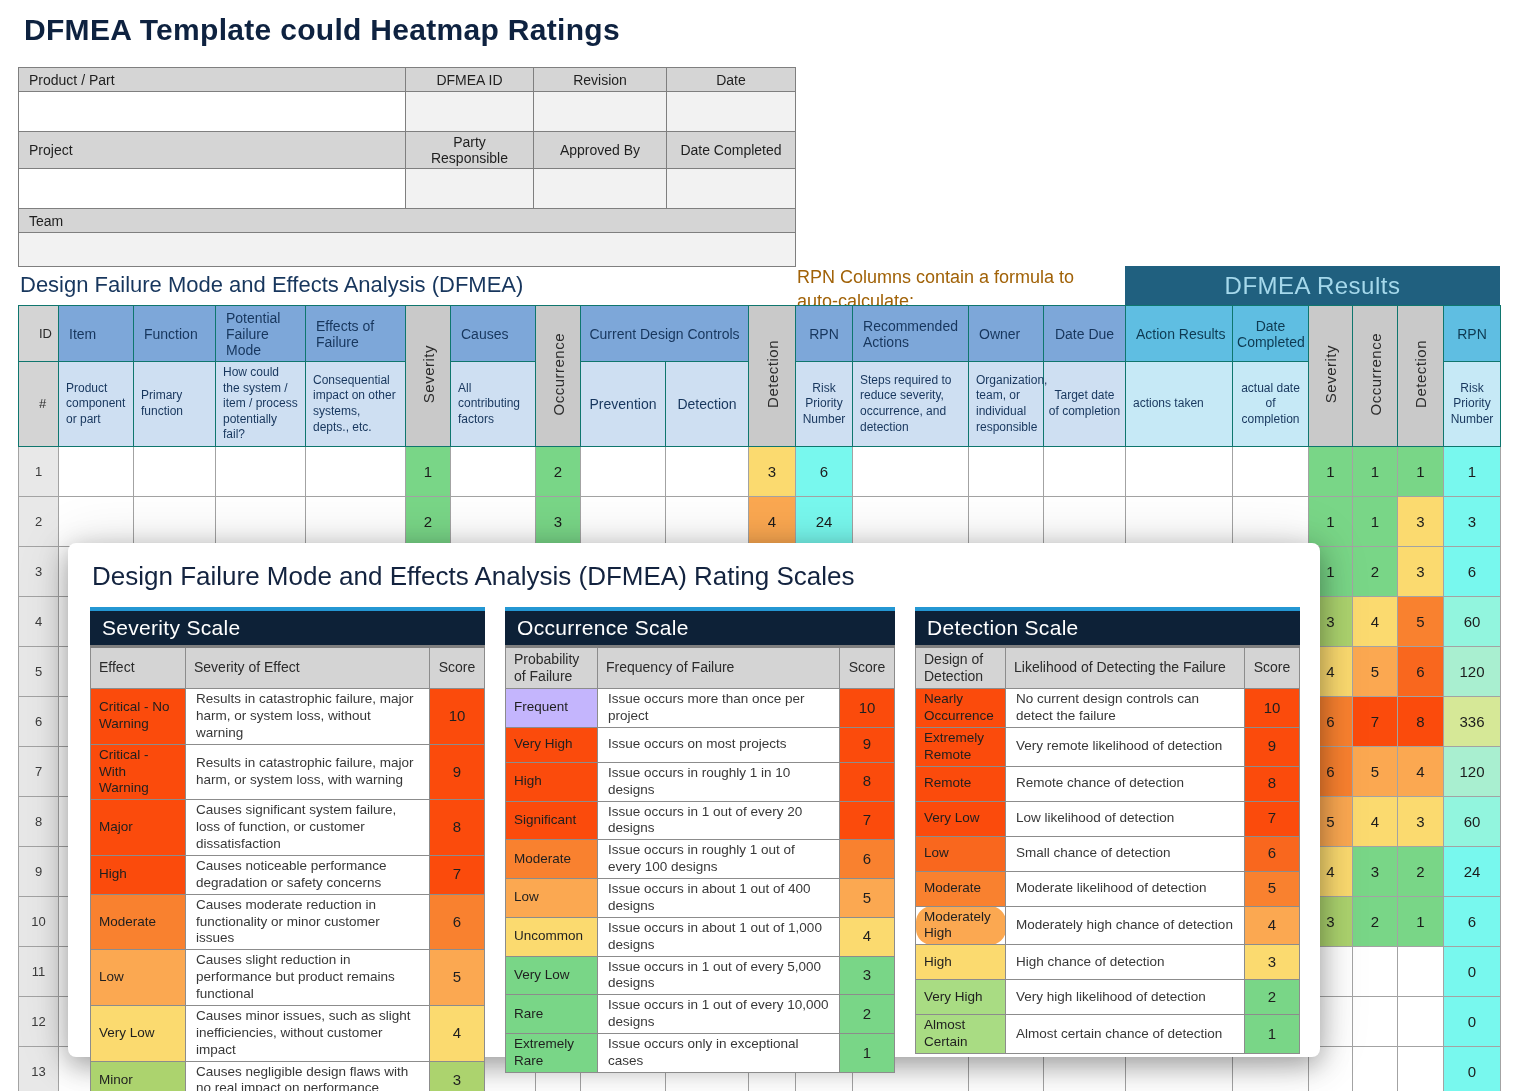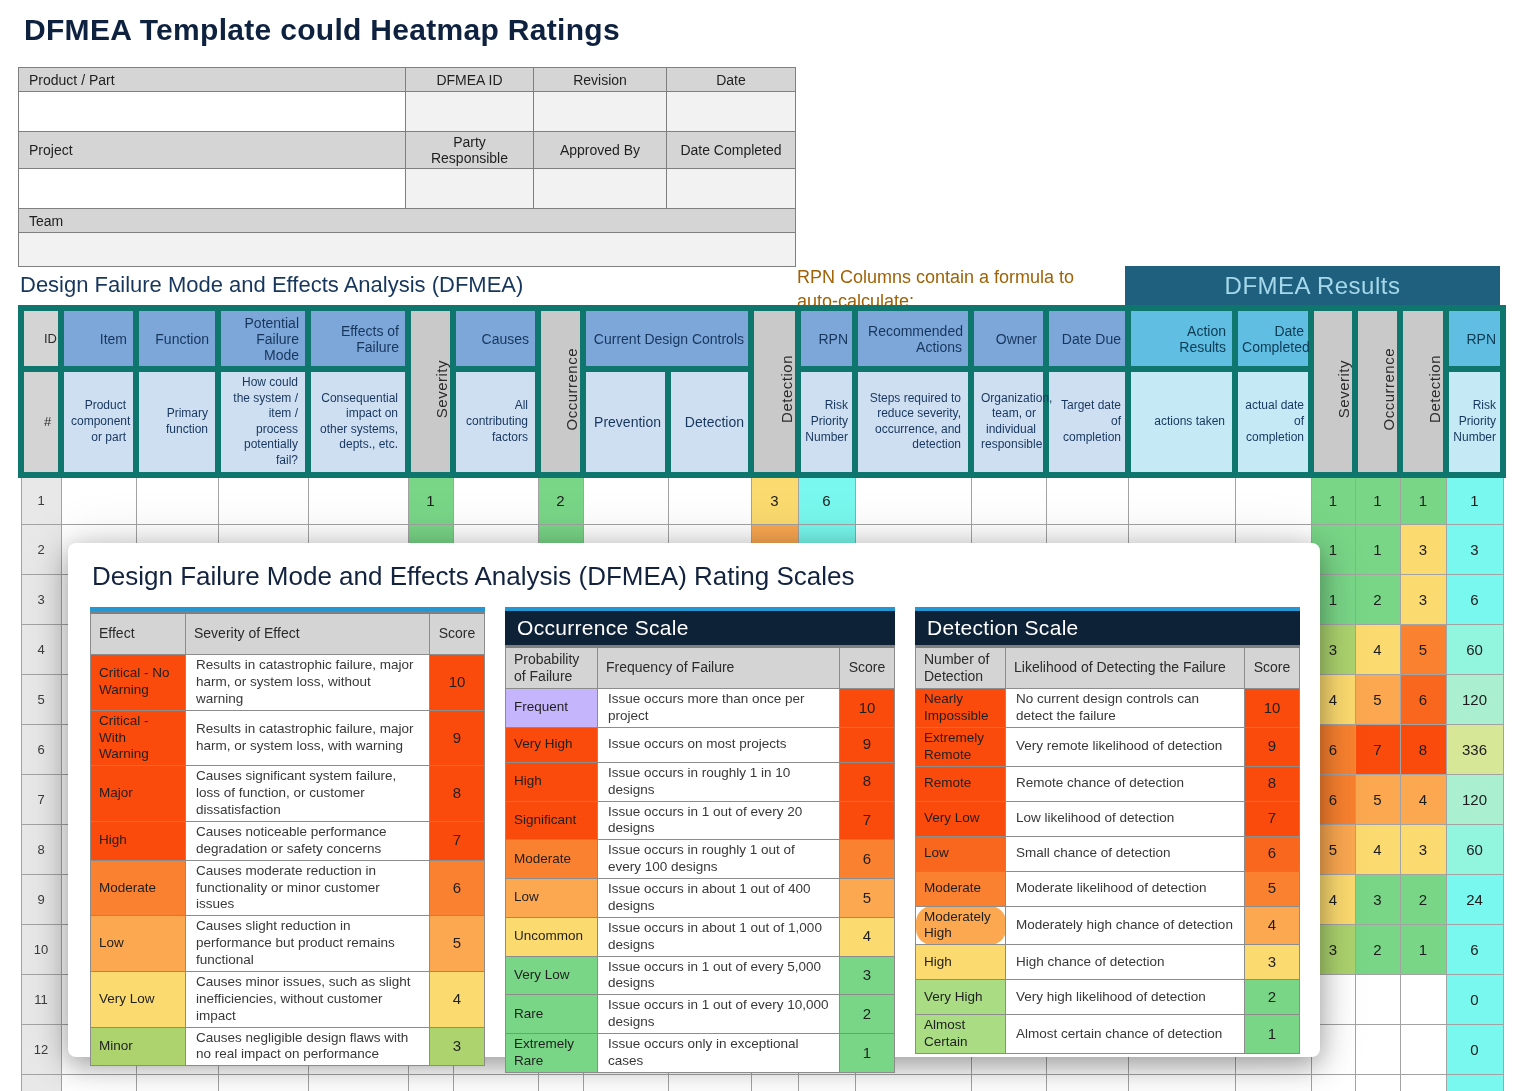--- a/index.html
+++ b/index.html
@@ -34,21 +34,21 @@
     position: absolute; left: 797px; top: 266px; width: 320px;
     font-size: 18px; line-height: 1.32; color: #a16207;
   }
   .results-banner {
     position: absolute; left: 1125px; top: 266px; width: 375px; height: 39px;
     background: #20607f; color: #a5d8eb; font-size: 24px;
     text-align: center; line-height: 39px; letter-spacing: .5px;
   }
   
   .main-table { position: absolute; left: 18px; top: 305px; width: 1482px; }
-  .main-table th { border: 6px solid #0f766e; font-weight: 400; text-align: right; }
+  .main-table th { border: 1px solid #0f766e; font-weight: 400; }
   .main-table thead tr.hrow1 { height: 40px; }
   .main-table thead tr.hrow2 { height: 63px; }
   .hdr-blue1 { background: #7da7d9; color: #17365d; font-size: 14px; text-align: left; padding: 2px 6px 2px 10px; }
   .hdr-blue2 { background: #cedff2; color: #17365d; font-size: 12px; text-align: left; padding: 3px 7px; line-height: 1.3; }
   .hdr-sky1  { background: #5fbee2; color: #0e3a52; font-size: 14px; text-align: left; padding: 2px 6px 2px 10px; }
   .hdr-sky2  { background: #c6e9f6; color: #17365d; font-size: 12px; text-align: left; padding: 3px 7px; line-height: 1.3; }
   .hdr-gray  { background: #d4d4d4; color: #2b2b2b; font-size: 13px; text-align: center; padding: 20px; }
   .hdr-vert  { background: #c9c9c9; text-align: center; vertical-align: middle; }
   .hdr-center { text-align: center; padding: 2px 4px; }
   .vert {
@@ -511,20 +511,21 @@
       </tr>
     </tbody>
 </table>
 
 <div class="dialog">
   <div class="dialog-title">Design Failure Mode and Effects Analysis (DFMEA) Rating Scales</div>
   <div class="scales">
 
     <div class="scale w0">
       <div class="scale-topline"></div>
+      <div class="scale-titlebar">Severity Scale</div>
       <table>
         <colgroup>
             <col style="width:95px">
             <col>
             <col style="width:55px">
           </colgroup>
         <thead>
             <tr>
           <th>Effect</th>
           <th>Severity of Effect</th>
@@ -651,28 +652,28 @@
       <div class="scale-topline"></div>
       <div class="scale-titlebar">Detection Scale</div>
       <table>
         <colgroup>
             <col style="width:90px">
             <col>
             <col style="width:55px">
           </colgroup>
         <thead>
             <tr>
-          <th>Number of Detection</th>
+          <th>Design of Detection</th>
           <th>Likelihood of Detecting the Failure</th>
           <th class="sc-score">Score</th>
         </tr>
           </thead>
         <tbody>
             <tr>
-              <td class="sc-name" style="background: rgb(251, 75, 12);">Nearly Impossible</td>
+              <td class="sc-name" style="background: rgb(251, 75, 12);">Nearly Occurrence</td>
               <td class="sc-desc">No current design controls can detect the failure</td>
               <td class="sc-scoreval" style="background: rgb(251, 75, 12);">10</td>
             </tr>
             <tr>
               <td class="sc-name" style="background: rgb(251, 75, 12);">Extremely Remote</td>
               <td class="sc-desc">Very remote likelihood of detection</td>
               <td class="sc-scoreval" style="background: rgb(251, 75, 12);">9</td>
             </tr>
             <tr>
               <td class="sc-name" style="background: rgb(251, 75, 12);">Remote</td>

